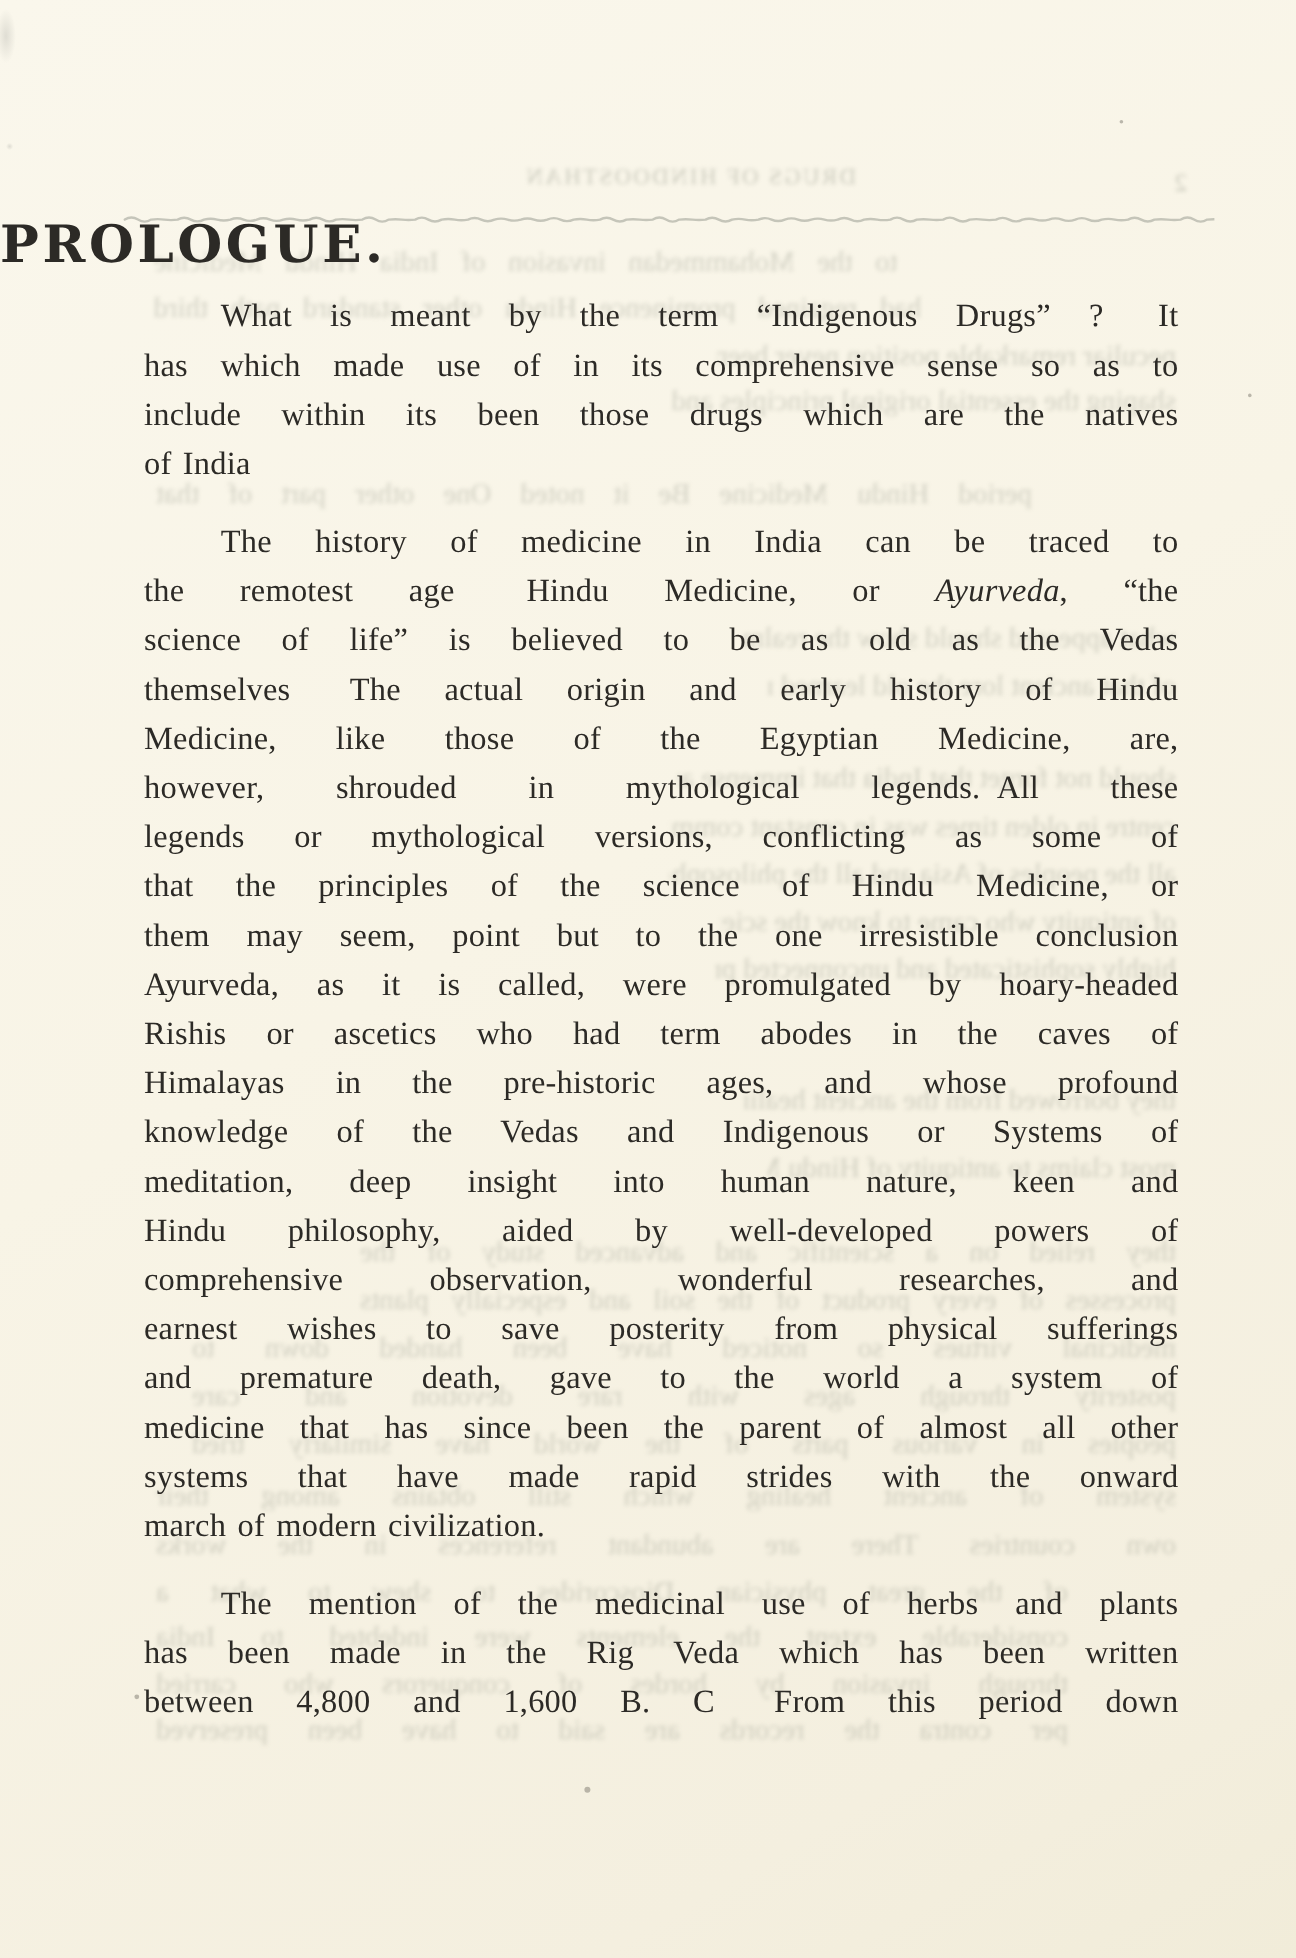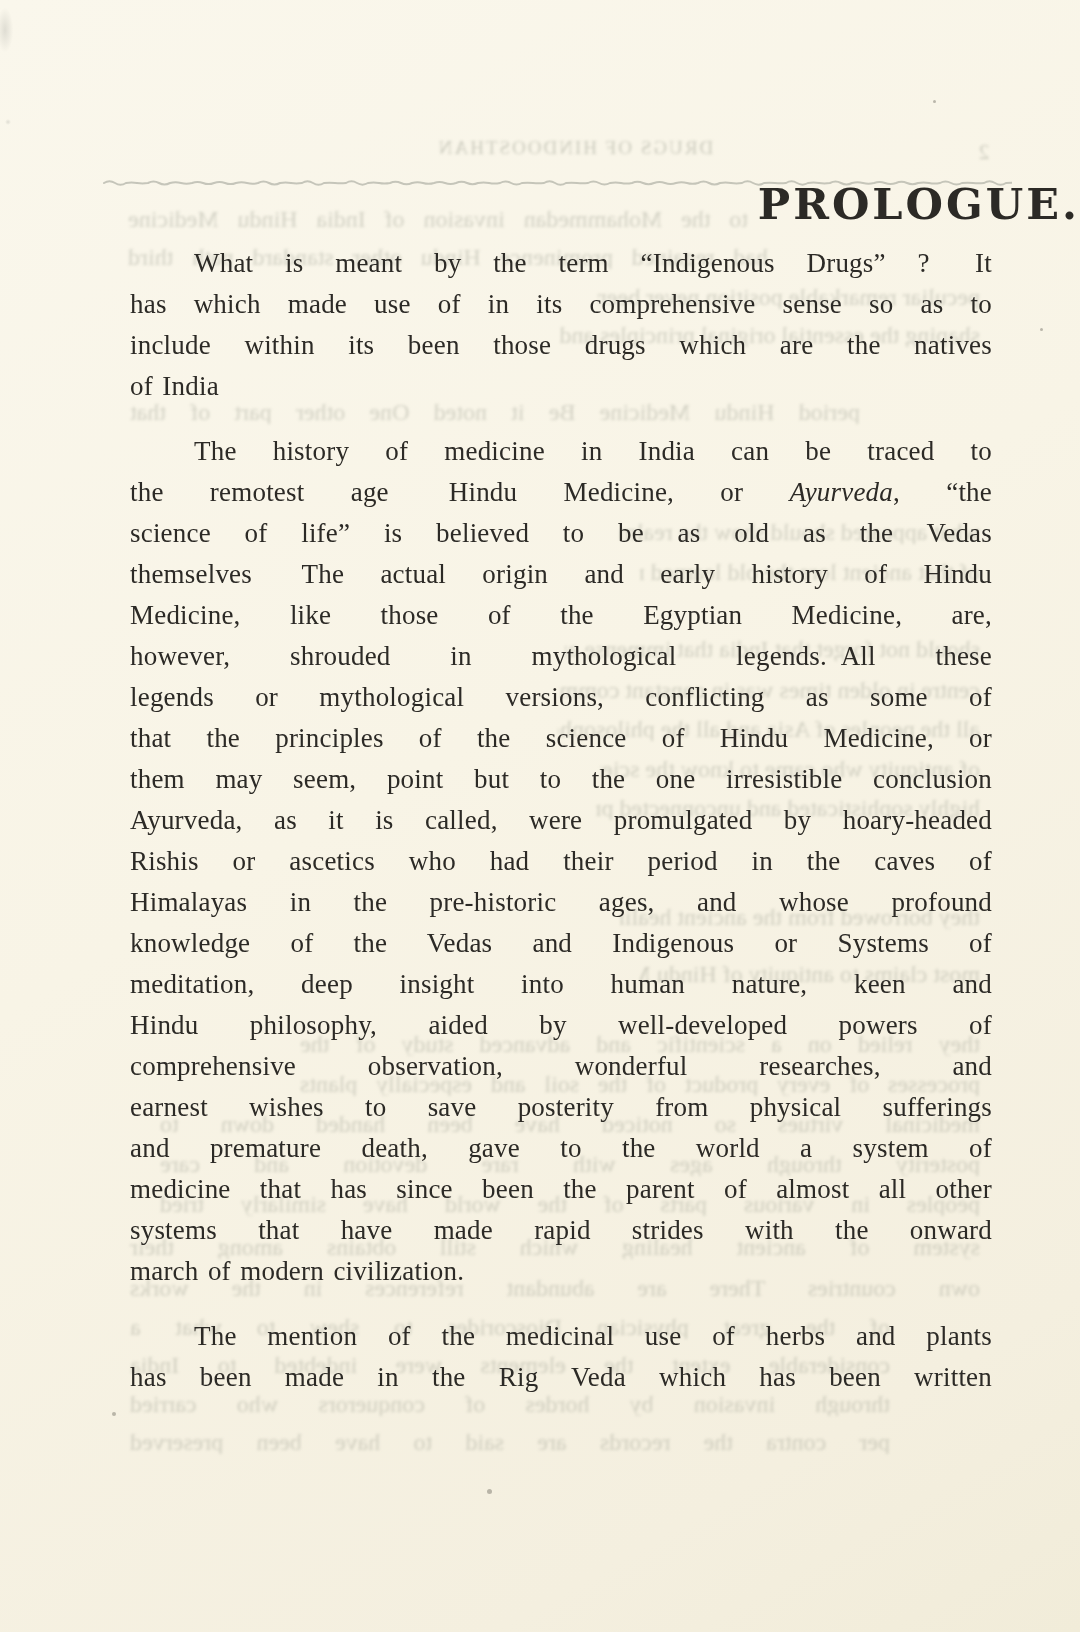--- a/index.html
+++ b/index.html
@@ -25,27 +25,27 @@
   .ghost-header{
     letter-spacing:2px;font-size:19px;text-align:center;text-align-last:center;
     opacity:.5;
   }
   .ghost-num{font-size:21px;opacity:.5;text-align:center;text-align-last:center;}
   
   #wavy{position:absolute;left:102px;top:174px;z-index:2;opacity:.75;}
   
   #title{
     position:absolute;top:183px;left:0;width:1080px;margin:0;
-    text-align:right;z-index:3;
+    text-align:left;z-index:3;
     font-family:"DejaVu Serif","Liberation Serif",serif;
     font-weight:bold;font-size:43px;line-height:1;letter-spacing:3px;
     color:var(--ink,#2c2a26);
   }
   #body{
-    position:absolute;top:243px;left:130px;width:862px;z-index:3;
+    position:absolute;top:243px;left:120px;width:862px;z-index:3;
     color:var(--ink,#2c2a26);
     font-size:27px;line-height:41px;
     word-spacing:2.5px;letter-spacing:.2px;
   }
   .para{margin:0 0 24px 0;}
   .tline{text-align:justify;text-align-last:justify;white-space:normal;}
   .tline.first{text-indent:64px;}
   .tline.lastleft{text-align-last:left;}
   .tline i{font-style:italic;}
   
@@ -107,35 +107,36 @@
         <div class="tline first">The history of medicine in India can be traced to</div>
         <div class="tline">the remotest age  Hindu Medicine, or <i>Ayurveda</i>, “the</div>
         <div class="tline">science of life” is believed to be as old as the Vedas</div>
         <div class="tline">themselves  The actual origin and early history of Hindu</div>
         <div class="tline">Medicine, like those of the Egyptian Medicine, are,</div>
         <div class="tline">however, shrouded in mythological legends. All these</div>
         <div class="tline">legends or mythological versions, conflicting as some of</div>
         <div class="tline">that the principles of the science of Hindu Medicine, or</div>
         <div class="tline">them may seem, point but to the one irresistible conclusion</div>
         <div class="tline">Ayurveda, as it is called, were promulgated by hoary-headed</div>
-        <div class="tline">Rishis or ascetics who had their period in the caves of</div>
+        <div class="tline">Rishis or ascetics who had term abodes in the caves of</div>
         <div class="tline">Himalayas in the pre-historic ages, and whose profound</div>
         <div class="tline">knowledge of the Vedas and Indigenous or Systems of</div>
         <div class="tline">meditation, deep insight into human nature, keen and</div>
         <div class="tline">Hindu philosophy, aided by well-developed powers of</div>
         <div class="tline">comprehensive observation, wonderful researches, and</div>
         <div class="tline">earnest wishes to save posterity from physical sufferings</div>
         <div class="tline">and premature death, gave to the world a system of</div>
         <div class="tline">medicine that has since been the parent of almost all other</div>
         <div class="tline">systems that have made rapid strides with the onward</div>
         <div class="tline lastleft">march of modern civilization.</div>
       </div>
       <div class="para">
         <div class="tline first">The mention of the medicinal use of herbs and plants</div>
         <div class="tline">has been made in the Rig Veda which has been written</div>
+        <div class="tline">between 4,800 and 1,600 B. C  From this period down</div>
       </div>
     </div>
 
   <div id="specks">
       <div class="speck" style="left: 487px; top: 1489px; width: 5px; height: 5px;"></div>
       <div class="speck" style="left: 933px; top: 100px; width: 3px; height: 3px;"></div>
       <div class="speck" style="left: 112px; top: 1412px; width: 4px; height: 4px;"></div>
       <div class="speck" style="left: 1040px; top: 328px; width: 3px; height: 3px;"></div>
     </div>
 </div>

